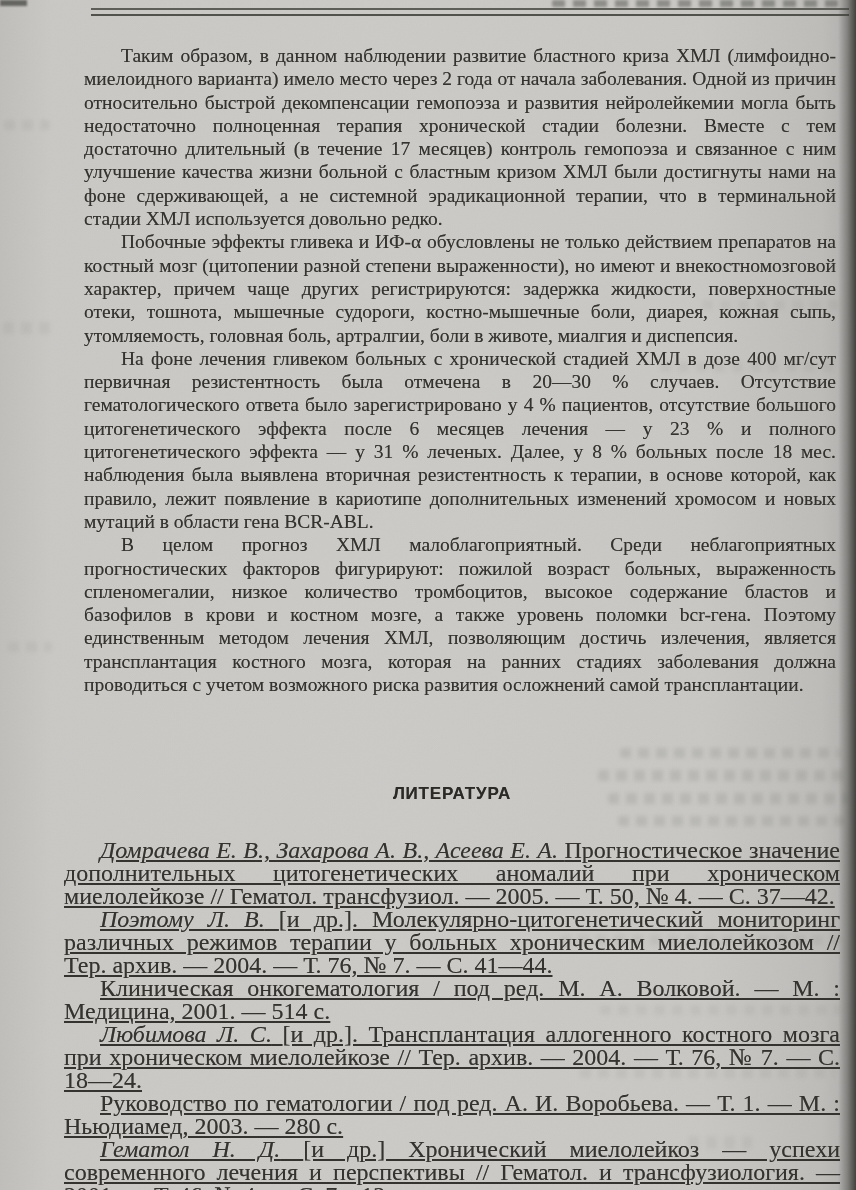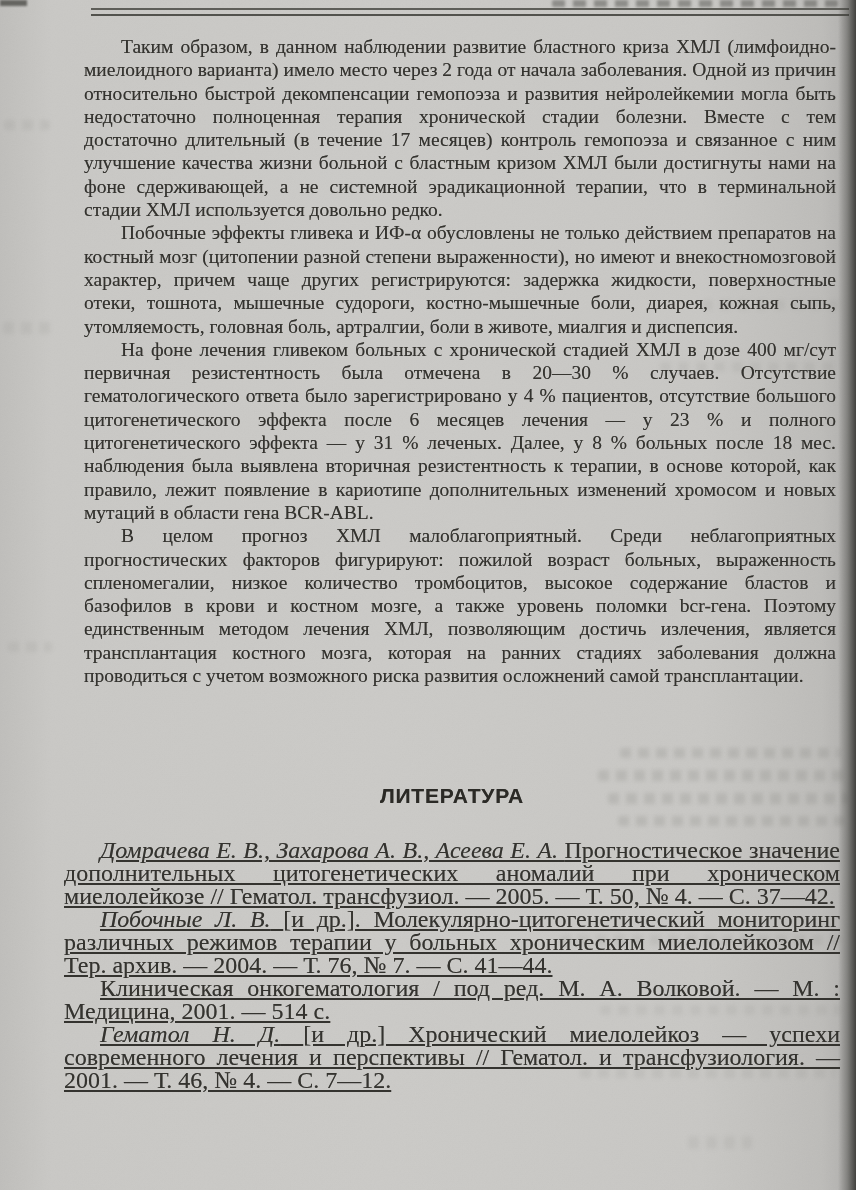--- a/index.html
+++ b/index.html
@@ -28,32 +28,32 @@
   .corner-smudge {
     position: absolute; top: 0; left: 0; width: 27px; height: 6px;
     background: rgba(70,70,66,.75); filter: blur(1.2px);
   }
   .header-rule {
     position: absolute; top: 8px; left: 91px; right: 7px; height: 4px;
     border-top: 2px solid #5e5e59;
     border-bottom: 2px solid #52524d;
   }
   .text-block {
-    position: absolute; top: 35px; left: 84px; width: 752px;
+    position: absolute; top: 44px; left: 84px; width: 752px;
     font-size: 19.5px; line-height: 23.3px;
     text-align: justify;
     hyphens: auto;
     text-shadow: 0 0 .5px rgba(52,51,47,.55);
   }
   .text-block p { margin: 0; text-indent: 37px; }
   .lit-heading {
     position: absolute; top: 784px; left: 64px; width: 776px;
     margin: 0; text-align: center;
     font-family: "Liberation Sans", "DejaVu Sans", sans-serif;
-    font-size: 21px; font-weight: 700; letter-spacing: .8px;
+    font-size: 17px; font-weight: 700; letter-spacing: .8px;
     color: #2b2a26;
     text-shadow: 0 0 .5px rgba(43,42,38,.6);
   }
   .refs {
     position: absolute; top: 839px; left: 64px; width: 776px;
     font-size: 24px; line-height: 23px;
     text-align: justify;
     hyphens: auto;
     text-shadow: 0 0 .5px rgba(52,51,47,.5);
     text-decoration: underline;
@@ -128,26 +128,34 @@
   </main>
 
   <h2 class="lit-heading">ЛИТЕРАТУРА</h2>
 
   <section class="refs">
     <p>
       <i class="ref-authors">Домрачева Е. В., Захарова А. В., Асеева Е. А.</i>
       <span>Прогностическое значение дополнительных цитогенетических аномалий при хроническом миелолейкозе // Гематол. трансфузиол. — 2005. — Т. 50, № 4. — С. 37—42.</span>
     </p>
     <p>
-      <i class="ref-authors">Побочные Л. В.</i>
+      <i class="ref-authors">Поэтому Л. В.</i>
       <span>[и др.]. Молекулярно-цитогенетический мониторинг различных режимов терапии у больных хроническим миелолейкозом // Тер. архив. — 2004. — Т. 76, № 7. — С. 41—44.</span>
     </p>
     <p>
       <i class="ref-authors"></i>
       <span>Клиническая онкогематология / под ред. М. А. Волковой. — М. : Медицина, 2001. — 514 с.</span>
+    </p>
+    <p>
+      <i class="ref-authors">Любимова Л. С.</i>
+      <span>[и др.]. Трансплантация аллогенного костного мозга при хроническом миелолейкозе // Тер. архив. — 2004. — Т. 76, № 7. — С. 18—24.</span>
+    </p>
+    <p>
+      <i class="ref-authors"></i>
+      <span>Руководство по гематологии / под ред. А. И. Воробьева. — Т. 1. — М. : Ньюдиамед, 2003. — 280 с.</span>
     </p>
     <p>
       <i class="ref-authors">Гематол Н. Д.</i>
       <span>[и др.] Хронический миелолейкоз — успехи современного лечения и перспективы // Гематол. и трансфузиология. — 2001. — Т. 46, № 4. — С. 7—12.</span>
     </p>
   </section>
 
   <div class="edge-shadow"></div>
 </div>
 

